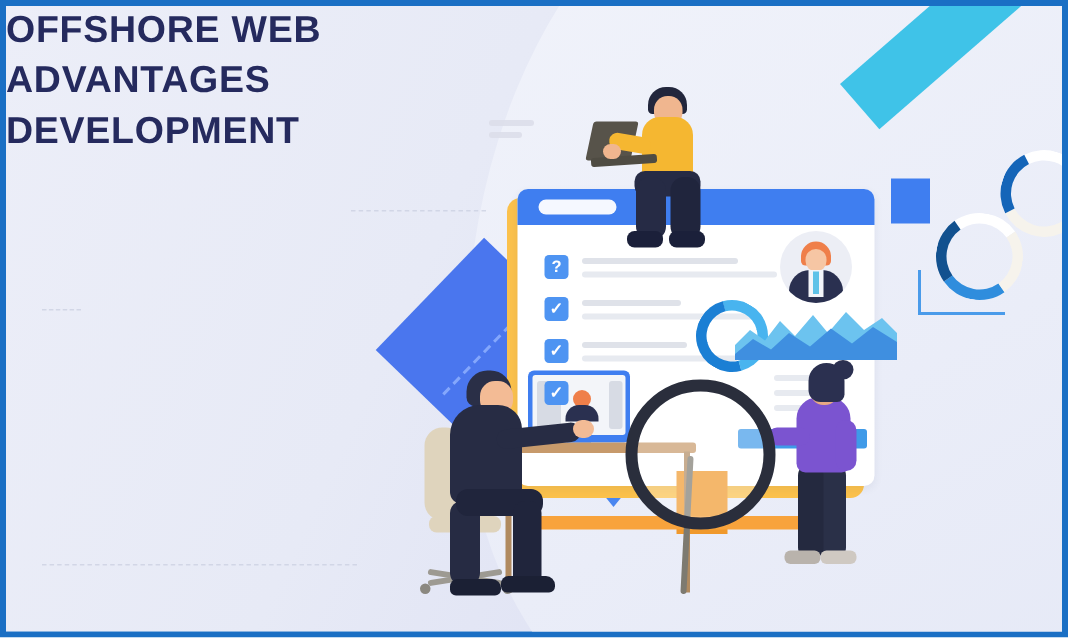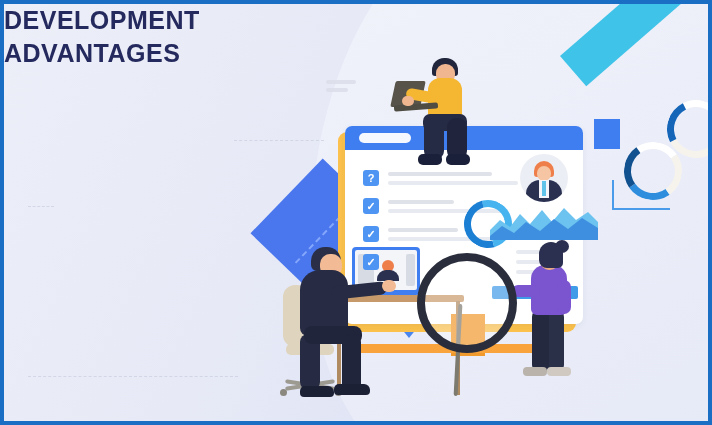--- a/index.html
+++ b/index.html
@@ -180,22 +180,23 @@
 
   <div class="lyr swoosh"></div>
 
   <div class="lyr deco-line" style="left:322px;top:76px;width:30px;height:4px;"></div>
   <div class="lyr deco-line" style="left:322px;top:84px;width:22px;height:4px;"></div>
   <div class="lyr deco-dash" style="left:230px;top:136px;width:90px;"></div>
   <div class="lyr deco-dash" style="left:24px;top:202px;width:26px;"></div>
   <div class="lyr deco-dash" style="left:24px;top:372px;width:210px;"></div>
 
   <div id="headline">
+    <span class="ln">Offshore Web</span>
+    <span class="ln">Advantages</span>
     <span class="ln">Development</span>
-    <span class="ln">Advantages</span>
   </div>
 
   <div class="lyr cyan-bar"></div>
   <div class="lyr ring r1"></div>
   <div class="lyr ring r2"></div>
   <div class="lyr thin-hook"></div>
   <div class="lyr blue-sq"></div>
 
   <div class="lyr blue-diamond">
     <div class="dash"></div>

